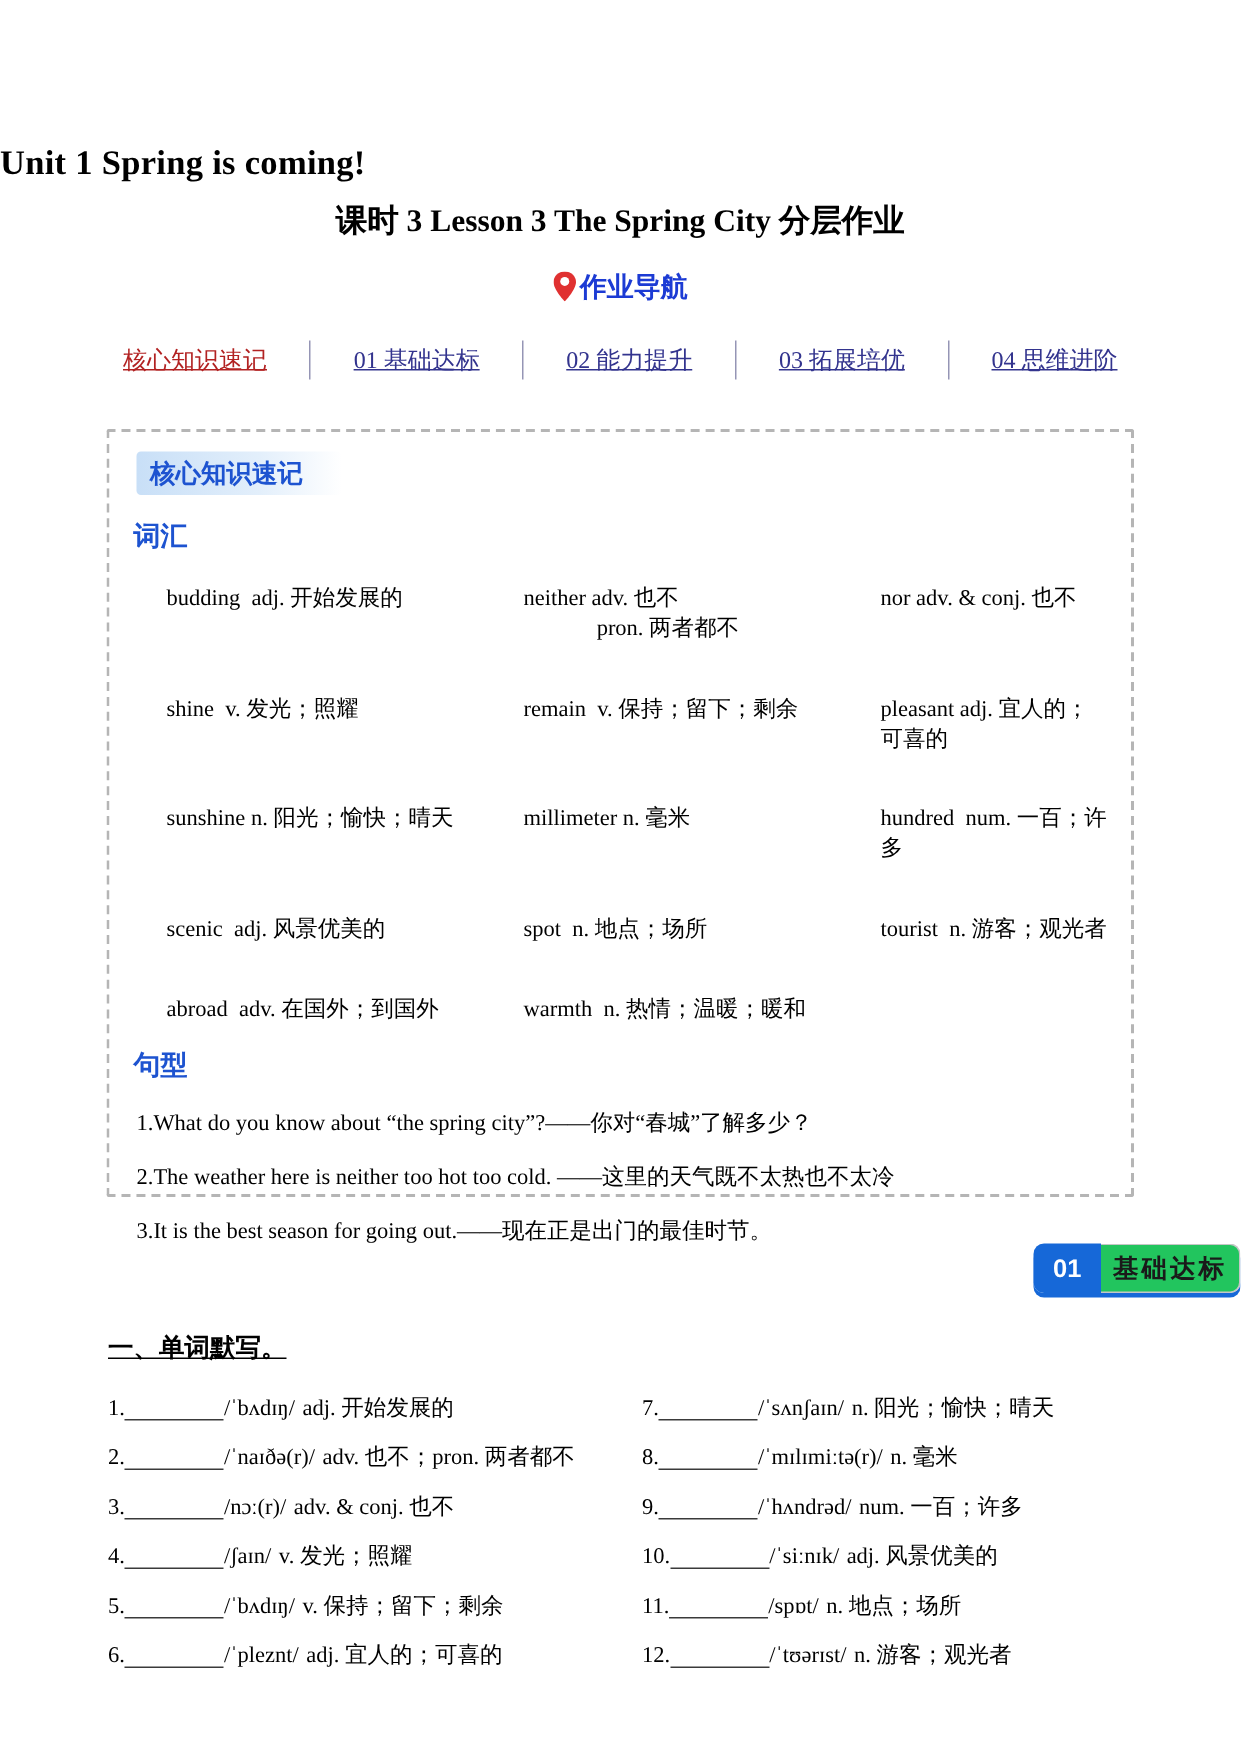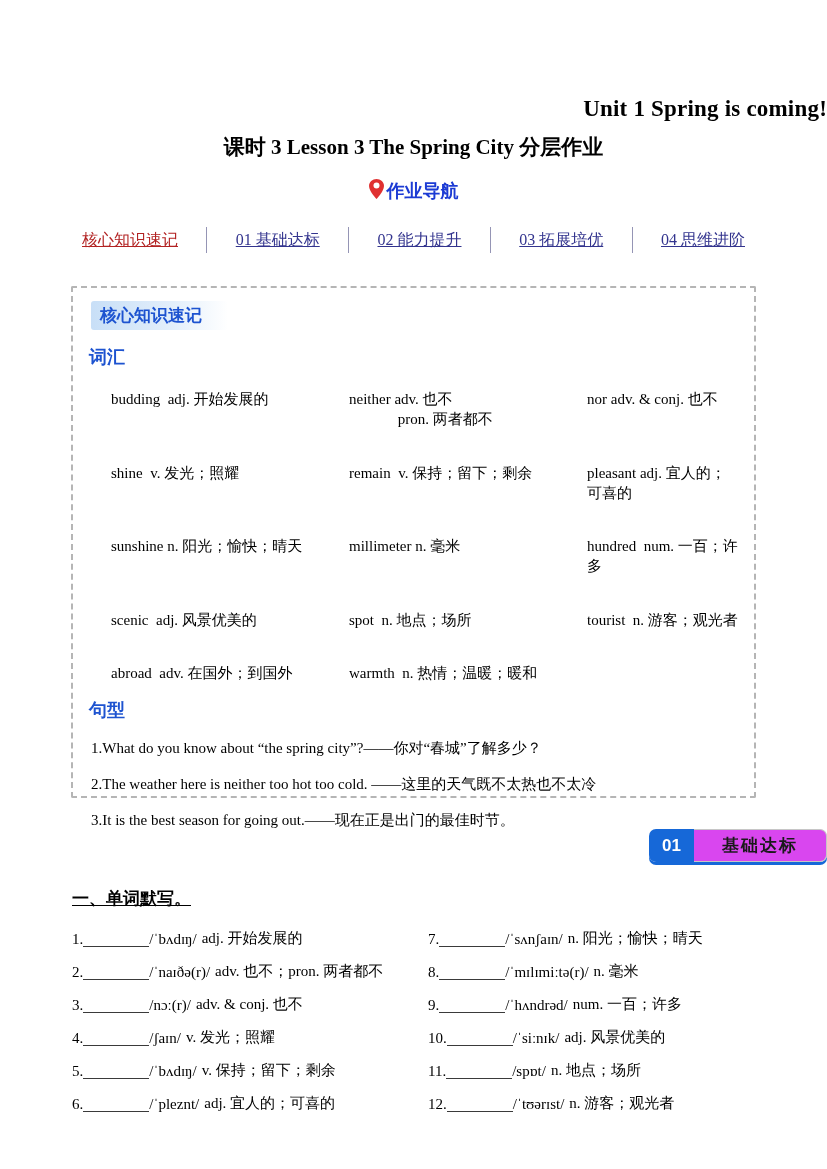--- a/index.html
+++ b/index.html
@@ -1,23 +1,23 @@
 <!DOCTYPE html>
 <html><head>
 <meta charset="utf-8">
 <style>
   html,body{margin:0;padding:0;}
   body{
     width:827px;height:1169px;background:#ffffff;color:#000;
     font-family:"Liberation Serif","DejaVu Serif",serif;
     position:relative;overflow:hidden;
   }
-  .doc-title{text-align:right;padding-top:96px;font-size:23px;font-weight:bold;letter-spacing:.2px;}
+  .doc-title{text-align:left;padding-top:96px;font-size:23px;font-weight:bold;letter-spacing:.2px;}
   .doc-subtitle{text-align:center;margin-top:11px;font-size:21px;font-weight:bold;}
-  .nav-header{display:flex;justify-content:center;align-items:flex-start;margin-top:18px;gap:3px;}
+  .nav-header{display:flex;justify-content:center;align-items:center;margin-top:18px;gap:3px;}
   .nav-header-label{color:#1c3bd4;font-weight:bold;font-size:18px;font-family:"Liberation Sans","DejaVu Sans",sans-serif;}
   .pin{width:15px;height:20px;display:inline-block;}
   .nav-links{display:flex;align-items:center;justify-content:space-between;margin:24px 82px 0 82px;font-size:16px;}
   .nav-link{text-decoration:underline;color:#33348e;cursor:pointer;}
   .nav-link.first{color:#b22222;}
   .nav-sep{width:1px;height:26px;background:#9595b5;}
   .kbox{
     box-sizing:border-box;margin:33px 71px 0 71px;height:512px;
     border:2px dashed #b5b5b5;border-radius:2px;padding:13px 14px 0 14px;
   }
@@ -41,22 +41,22 @@
   .sentences{margin:14px 0 0 4px;font-size:15px;}
   .sentence{margin-top:17px;}
   .badge-wrap{display:flex;justify-content:flex-end;margin-top:31px;}
   .badge{display:flex;align-items:stretch;border-radius:7px;box-shadow:0 3px 0 #1668d8;cursor:pointer;}
   .badge-num{
     background:#1668d8;color:#fff;font-weight:bold;font-size:17px;
     font-family:"Liberation Sans","DejaVu Sans",sans-serif;
     padding:4px 13px;border-radius:7px 0 0 7px;display:flex;align-items:center;
   }
   .badge-label{
-    background:#d946ef;border:1px solid #c6c6c6;border-left:none;
-    border-radius:0 7px 7px 0;padding:4px 28px;font-weight:bold;font-size:17px;color:#1a1a1a;
+    background:#22c55e;border:1px solid #c6c6c6;border-left:none;
+    border-radius:0 7px 7px 0;padding:4px 8px;font-weight:bold;font-size:17px;color:#1a1a1a;
     font-family:Liberation Serif, serif;display:flex;align-items:center;letter-spacing:2px;
   }
   .exercise-title{margin:25px 0 0 72px;font-weight:bold;font-size:17px;text-decoration:underline;}
   .dictation{display:grid;grid-template-columns:356px 1fr;margin:9px 0 0 72px;}
   .dict-col{display:flex;flex-direction:column;}
   .dict-item{font-size:15px;height:29px;display:flex;align-items:flex-end;padding-bottom:4px;}
   .dict-num{flex:none;}
   .dict-blank{
     flex:none;display:inline-block;width:66px;height:13px;
     border-bottom:1px solid #3a3a3a;margin:0 0 1px 0;

